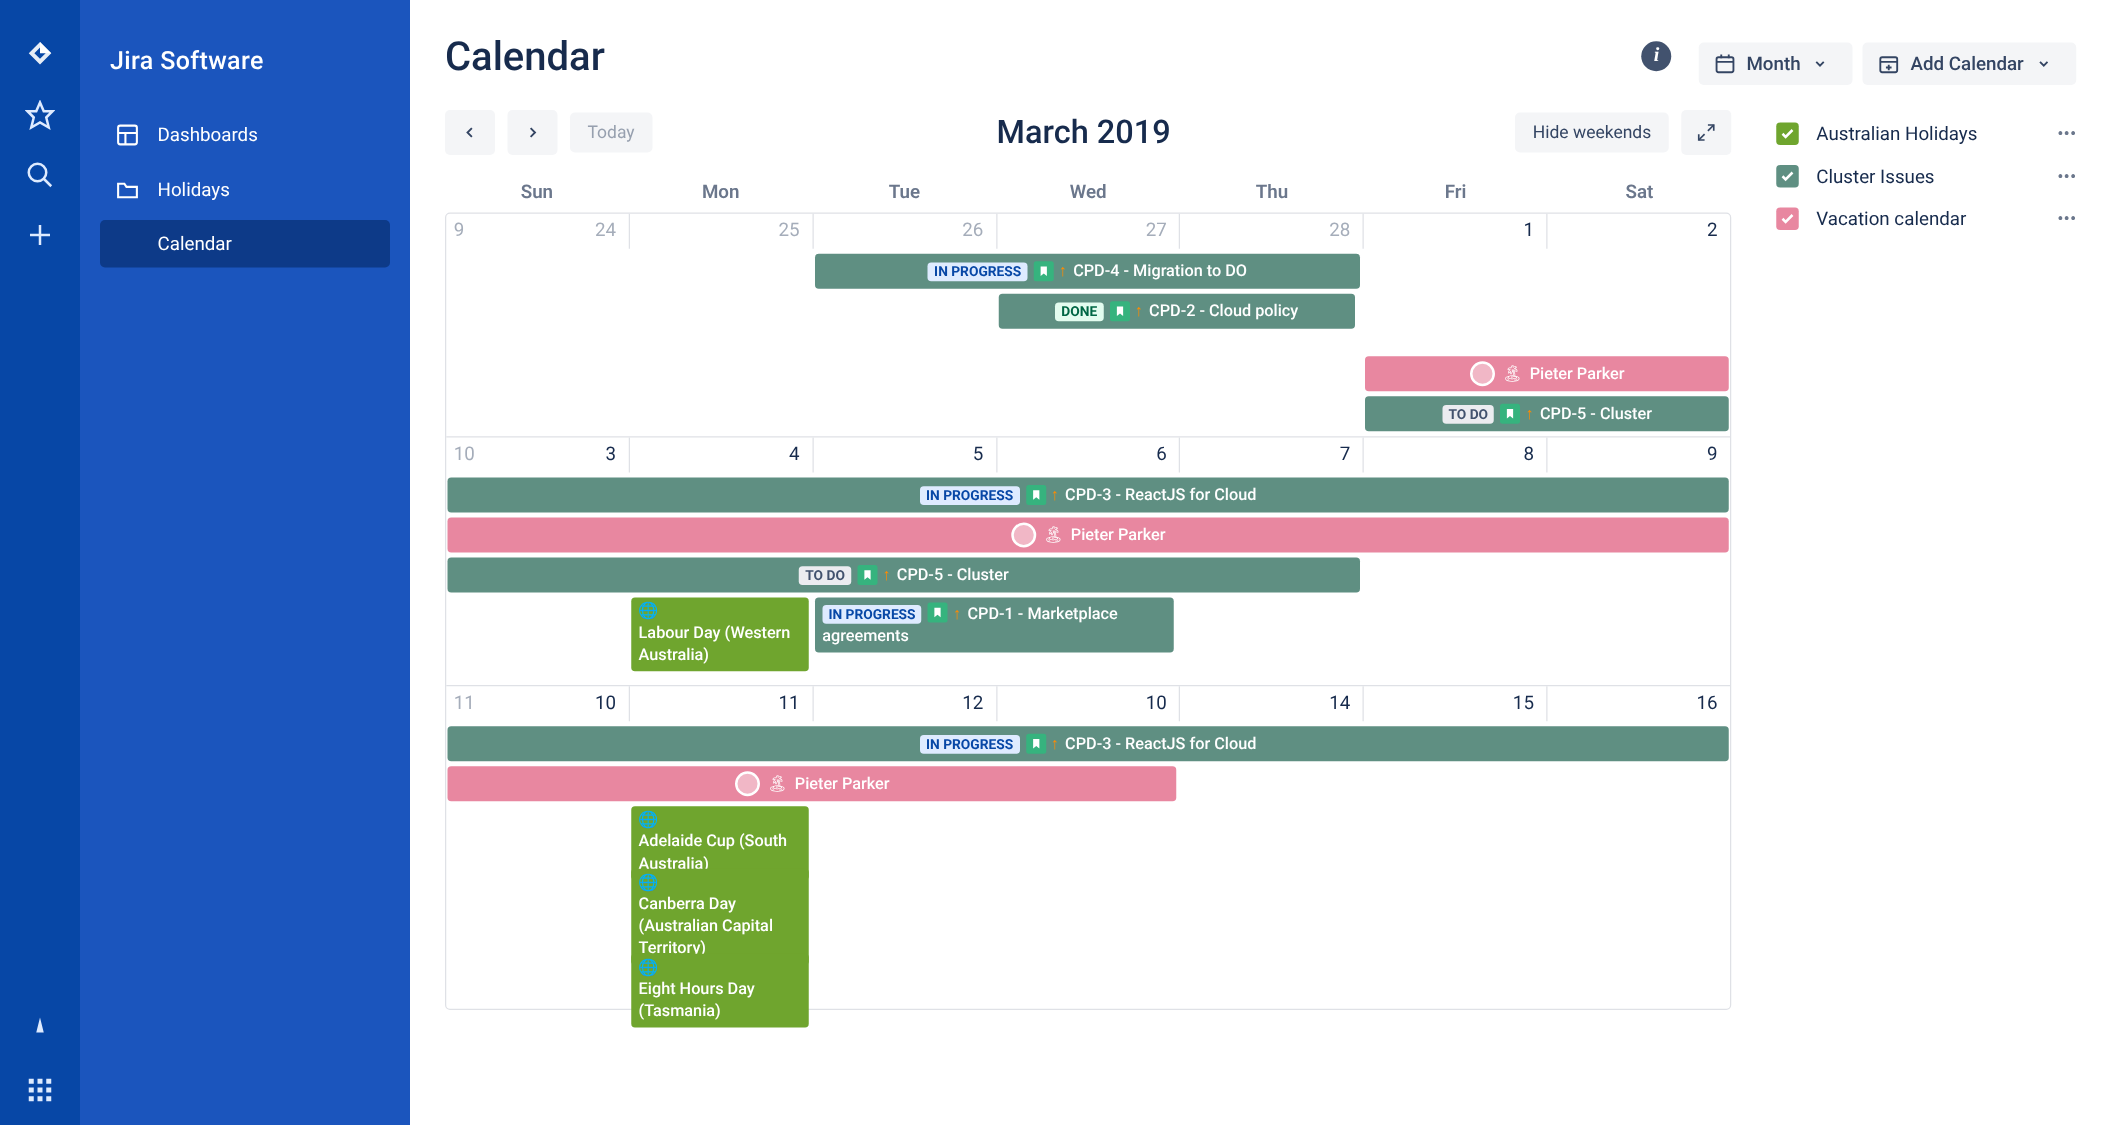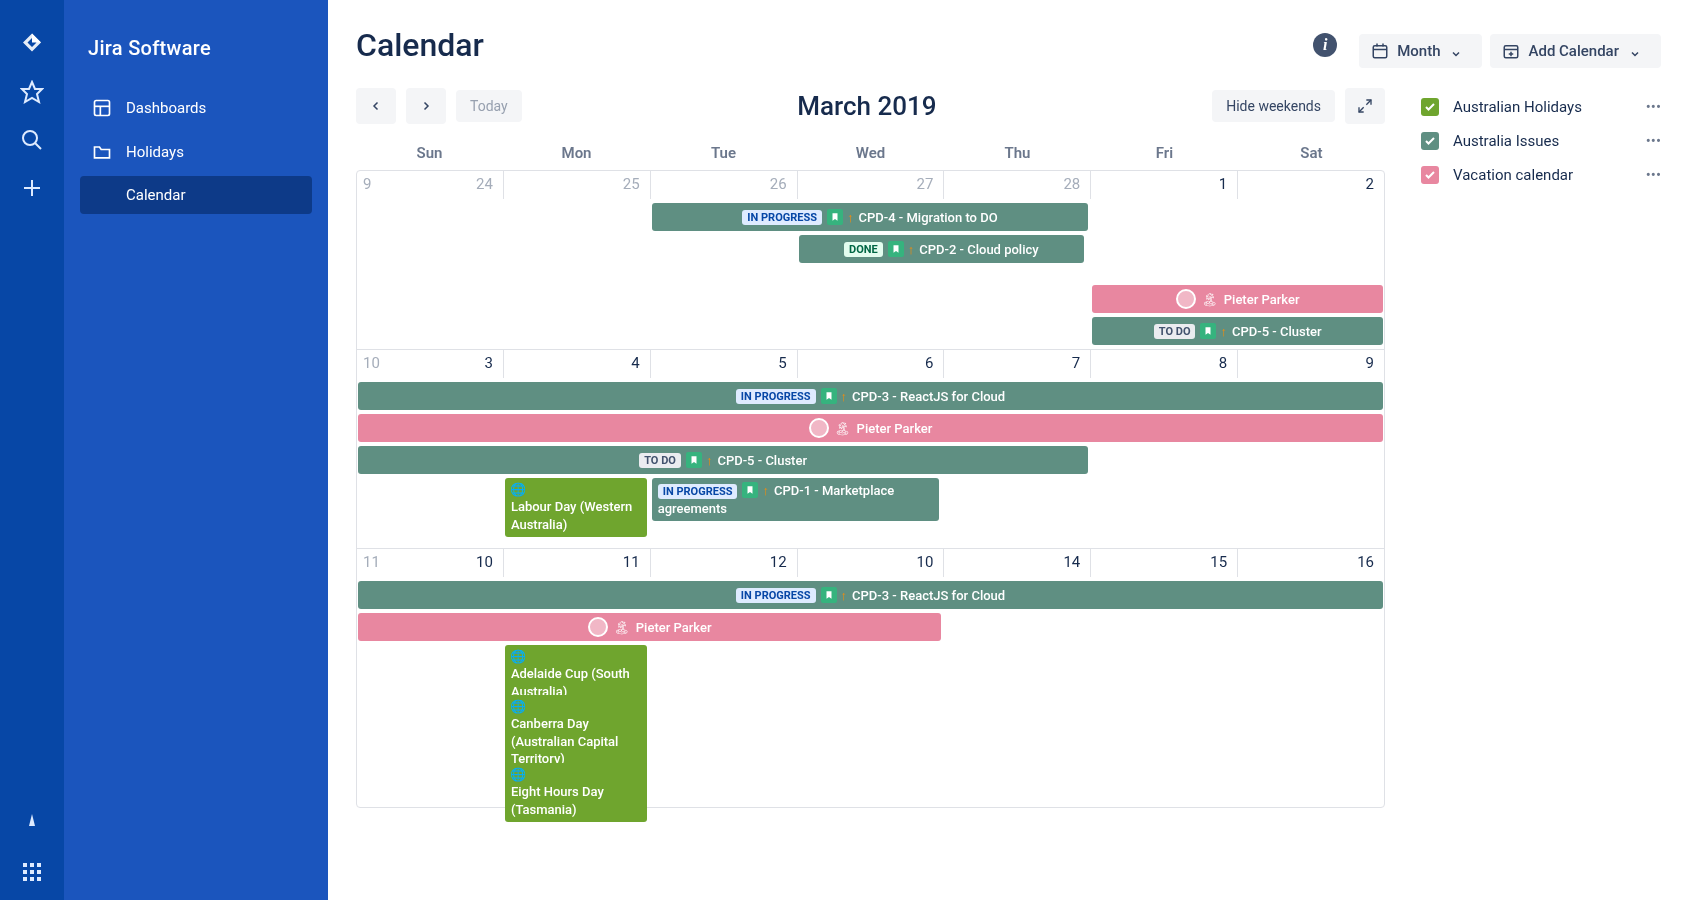--- a/index.html
+++ b/index.html
@@ -11,21 +11,21 @@
 .sidebar { width: 264px; background: #1b55bd; color: #fff; padding: 24px 16px; }
 .sidebar-title { font-size: 20px; font-weight: 500; margin: 12px 0 28px 8px; letter-spacing: 0.3px; }
 .sidebar-item { display: flex; align-items: center; padding: 10px 12px; border-radius: 4px; cursor: pointer; margin-bottom: 4px; font-size: 15px; }
 .sidebar-item.active { background: #0d3a88; }
 .sidebar-item .icon { margin-right: 14px; display: flex; }
 .sidebar-item .icon svg { width: 20px; height: 20px; }
 .main { flex: 1; display: flex; flex-direction: column; padding: 22px 28px 0 28px; overflow: hidden; }
 .header { display: flex; align-items: center; margin-bottom: 20px; }
 .page-title { font-size: 32px; font-weight: 500; color: #172b4d; flex: 1; }
 .info-circle { width: 24px; height: 24px; border-radius: 50%; background: #42526e; color: #fff; display: flex; align-items: center; justify-content: center; font-weight: 700; margin-right: 14px; font-family: Georgia, serif; font-style: italic; cursor: pointer; }
-.btn { display: flex; align-items: flex-end; background: #f4f5f7; border-radius: 4px; padding: 8px 12px; cursor: pointer; color: #344563; font-size: 15px; margin-left: 8px; font-weight: 500; margin-top: 12px; }
+.btn { display: flex; align-items: center; background: #f4f5f7; border-radius: 4px; padding: 8px 12px; cursor: pointer; color: #344563; font-size: 15px; margin-left: 8px; font-weight: 500; margin-top: 12px; }
 .btn svg { margin-right: 8px; }
 .chev { margin-left: 10px; }
 .toolbar { display: flex; align-items: center; margin-bottom: 12px; }
 .nav-btns { display: flex; gap: 10px; }
 .nav-btn { width: 40px; height: 36px; background: #f4f5f7; border-radius: 4px; display: flex; align-items: center; justify-content: center; cursor: pointer; color: #344563; }
 .today-btn { background: #f4f5f7; border-radius: 4px; padding: 8px 14px; color: #97a0af; margin-left: 10px; font-size: 14px; cursor: default; }
 .month-title { flex: 1; text-align: center; font-size: 26px; color: #172b4d; font-weight: 500; }
 .hide-btn { background: #f4f5f7; border-radius: 4px; padding: 8px 14px; color: #344563; font-size: 14px; cursor: pointer; }
 .expand-btn { width: 40px; height: 36px; background: #f4f5f7; border-radius: 4px; display: flex; align-items: center; justify-content: center; margin-left: 10px; cursor: pointer; color: #344563; }
 .cal-area { display: flex; gap: 36px; flex: 1; min-height: 0; }
@@ -350,21 +350,21 @@
           </div>
         <span>Australian Holidays</span>
         <span class="leg-dots">•••</span>
       </div>
       <div class="leg-item">
         <div class="leg-check" style="background:#5f8f82">
             <svg width="12" height="12" viewBox="0 0 24 24" fill="none" stroke="currentColor" stroke-width="4">
               <polyline points="4,12 9,17 20,6"></polyline>
             </svg>
           </div>
-        <span>Australia Issues</span>
+        <span>Cluster Issues</span>
         <span class="leg-dots">•••</span>
       </div>
       <div class="leg-item">
         <div class="leg-check" style="background:#e887a0">
             <svg width="12" height="12" viewBox="0 0 24 24" fill="none" stroke="currentColor" stroke-width="4">
               <polyline points="4,12 9,17 20,6"></polyline>
             </svg>
           </div>
         <span>Vacation calendar</span>
         <span class="leg-dots">•••</span>

